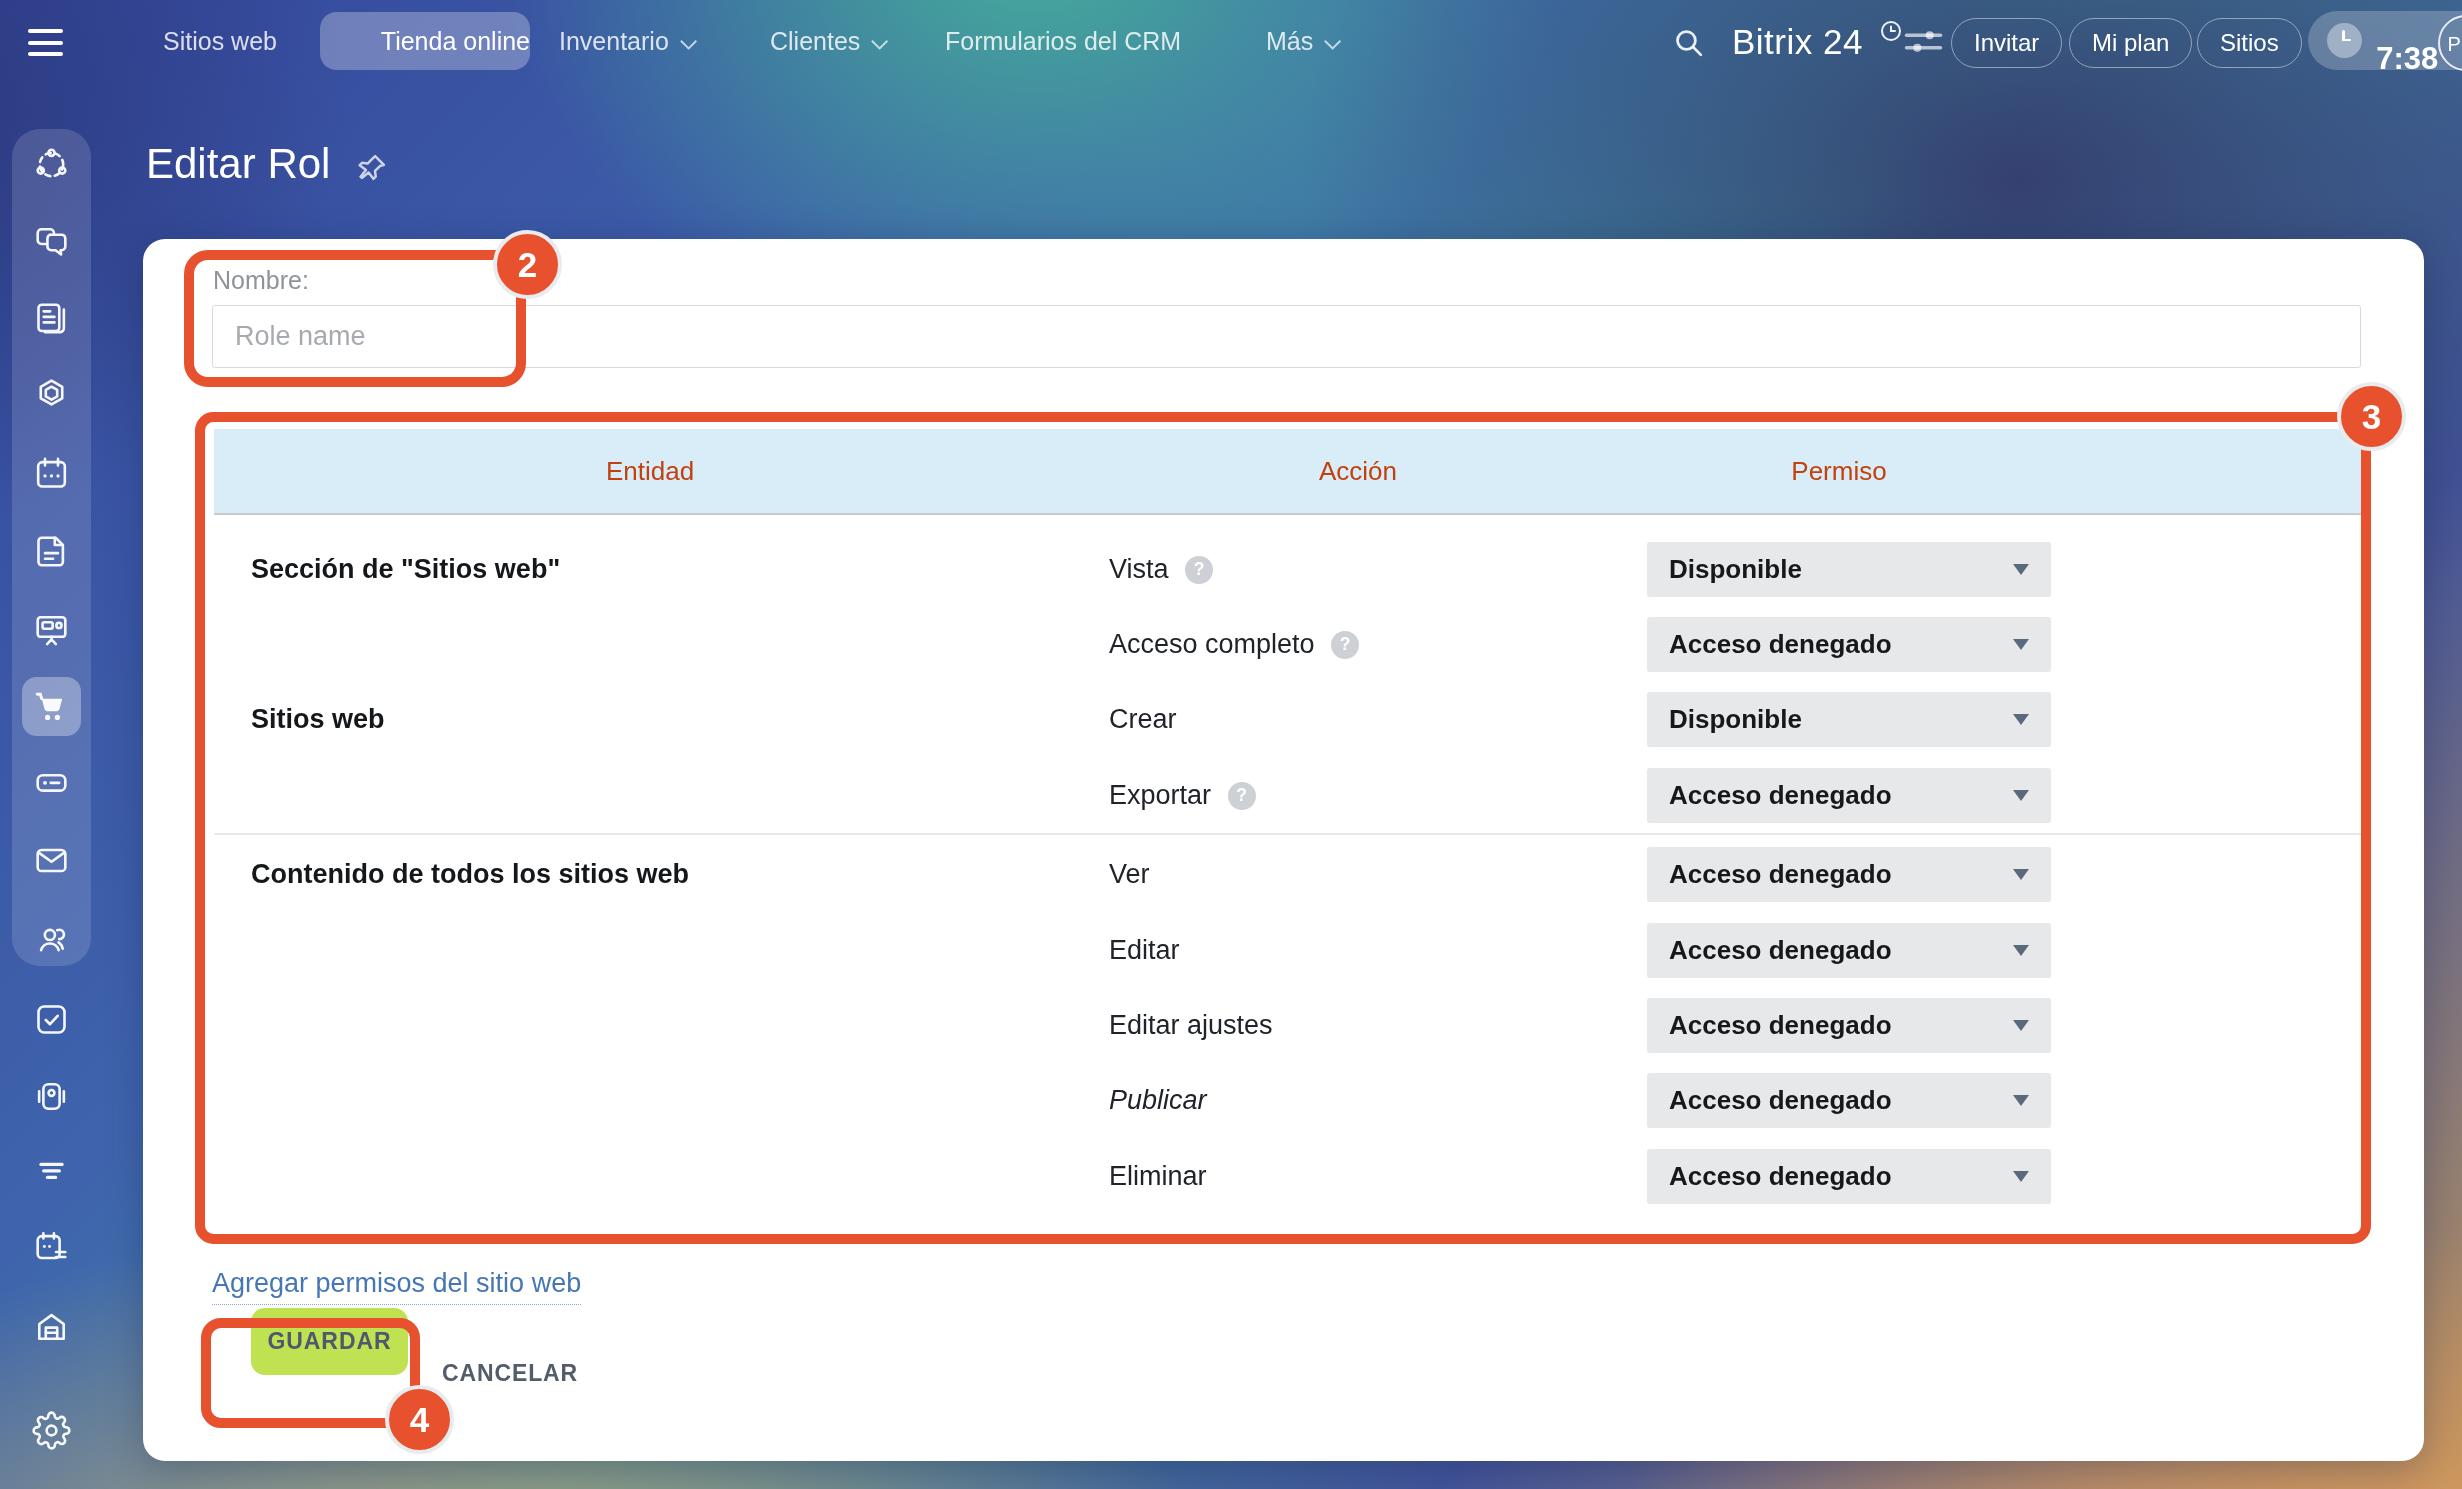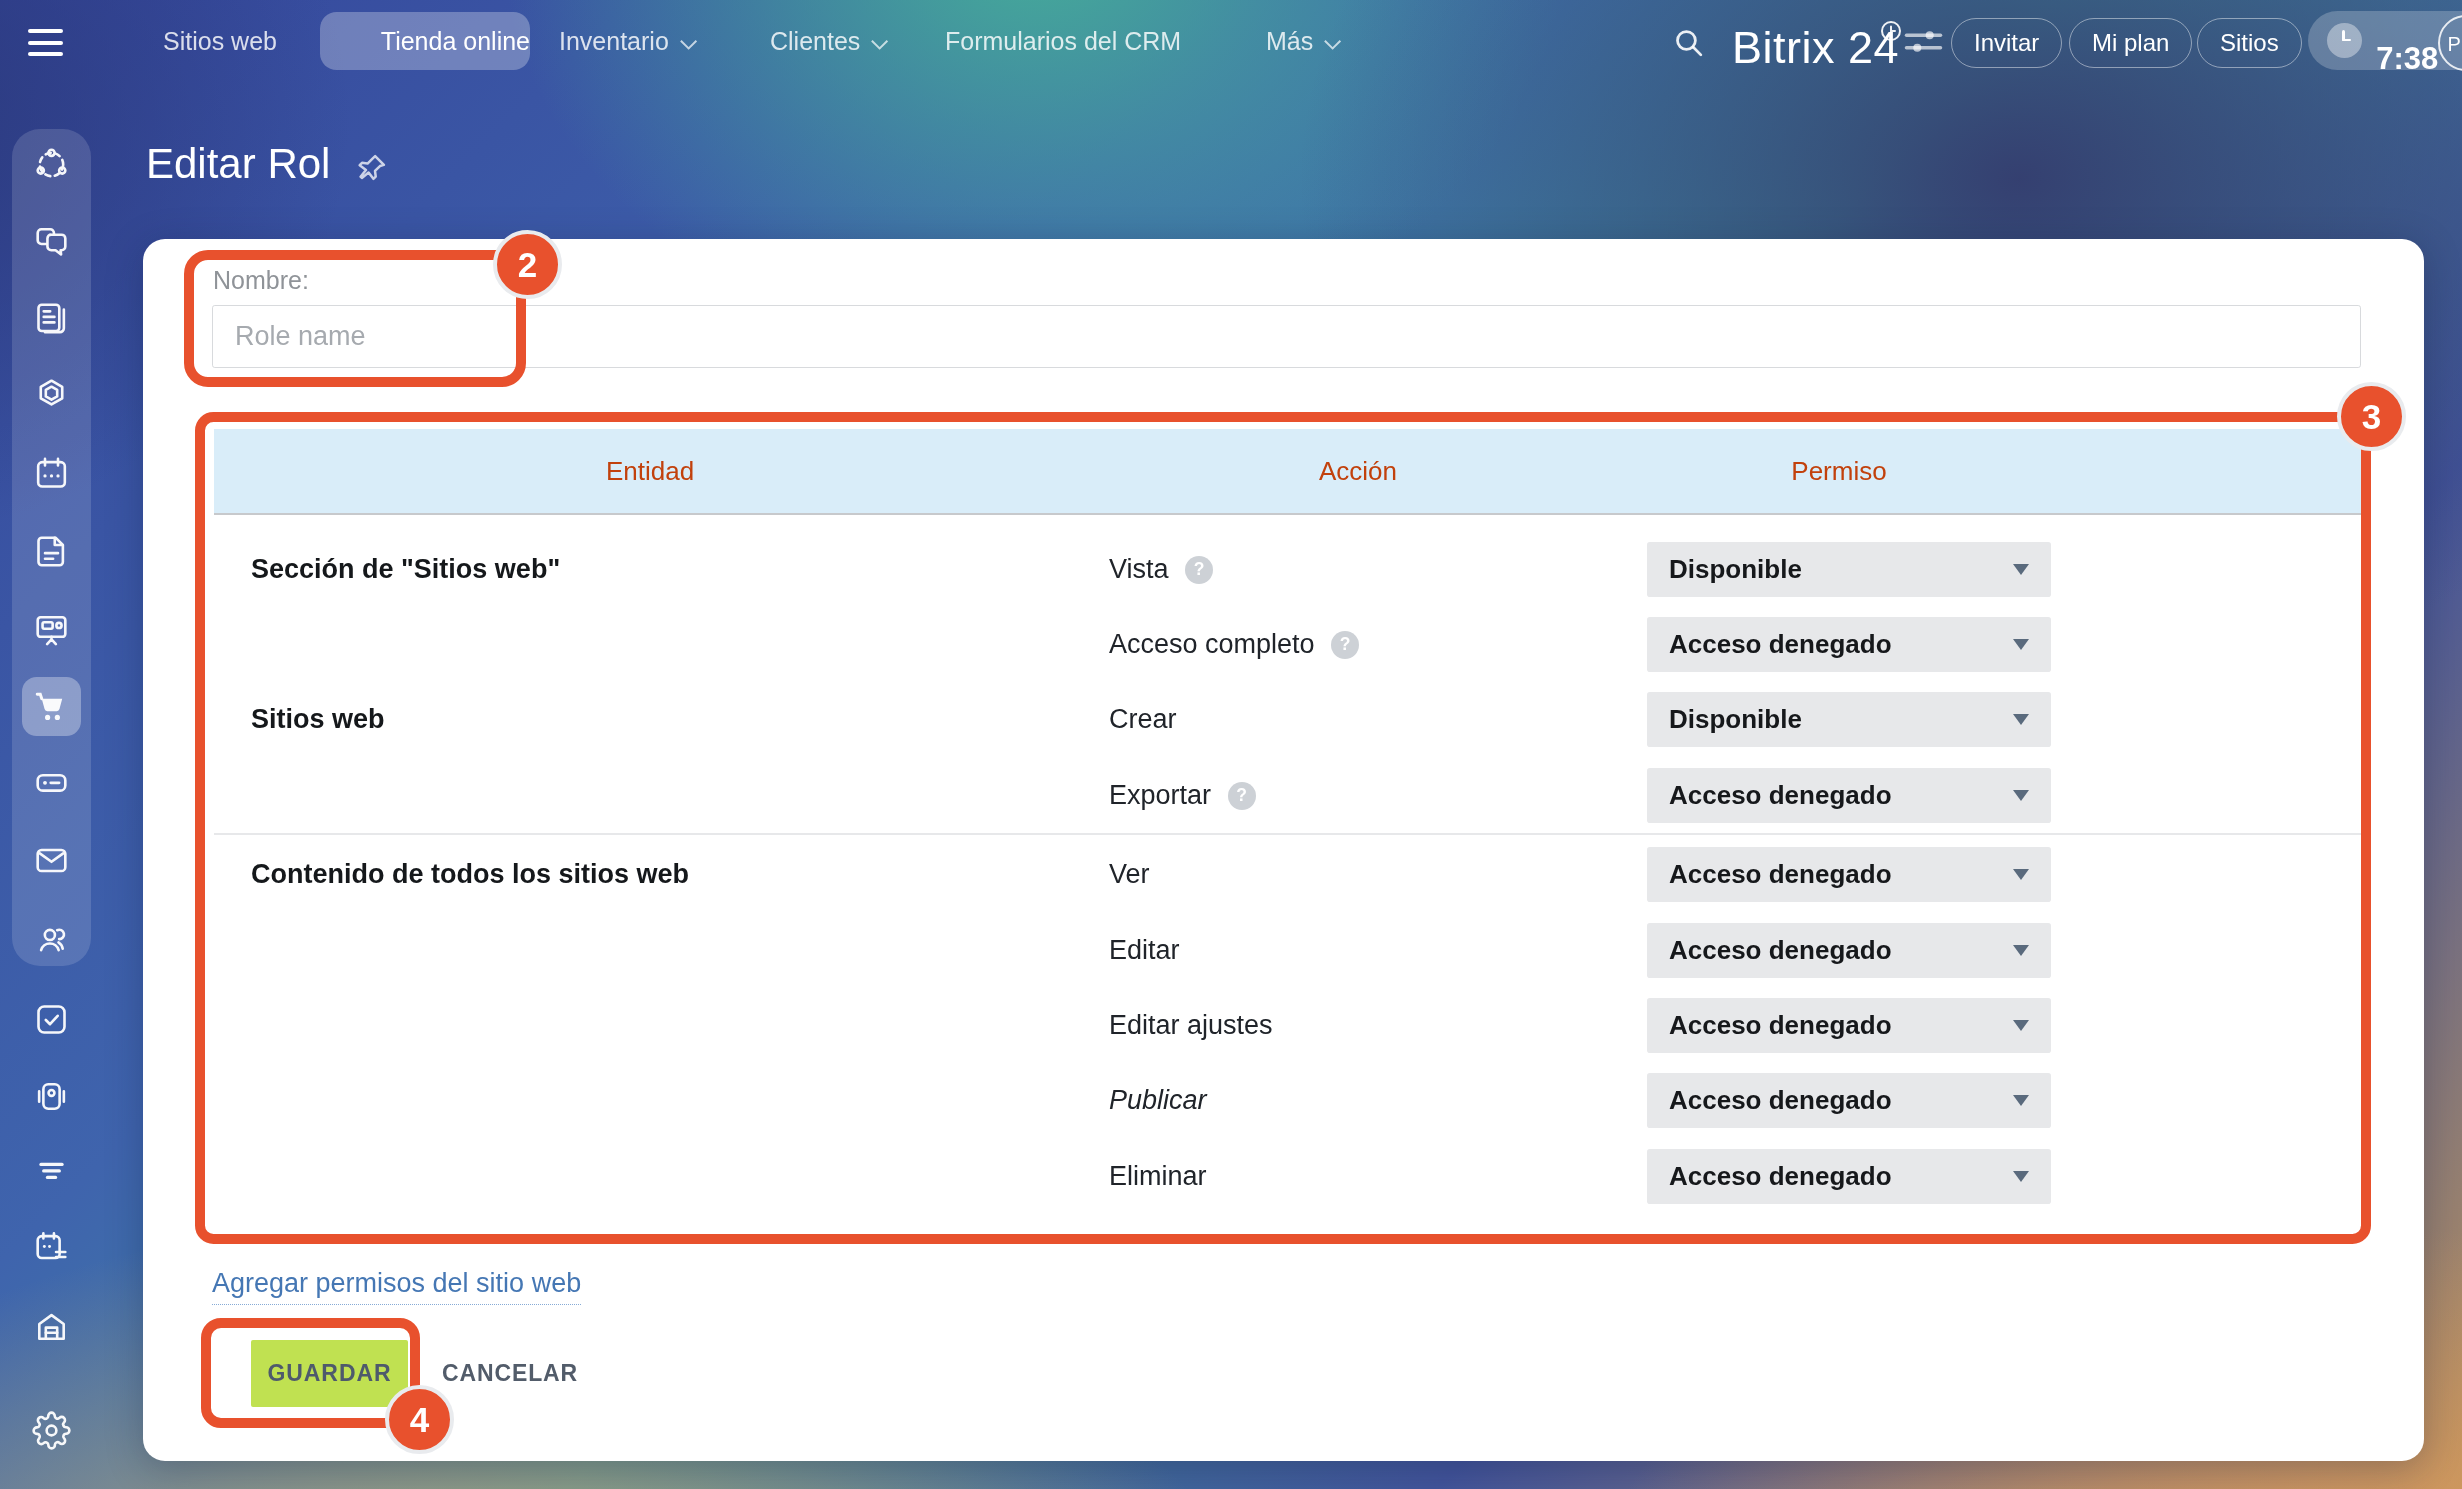--- a/index.html
+++ b/index.html
@@ -17,21 +17,21 @@
   }
   .abs{position:absolute;}
   
   .topnav-label{color:rgba(255,255,255,.82);font-size:25px;line-height:83px;white-space:nowrap;}
   .nav-pill{background:rgba(255,255,255,.28);border-radius:16.6px;height:58px;top:12px;
     display:flex;align-items:center;justify-content:center;}
   .nav-pill .topnav-label{color:#fff;line-height:normal;}
   .caret{display:inline-block;width:10px;height:10px;border-right:2.3px solid rgba(255,255,255,.7);
     border-bottom:2.3px solid rgba(255,255,255,.7);transform:rotate(45deg) translateY(-3.7px);margin-left:11px;}
   .hamburger span{display:block;width:35px;height:4.2px;background:#fff;border-radius:2.8px;margin-bottom:7.4px;}
-  .brand{color:#fff;font-size:45px;font-weight:500;letter-spacing:0.5px;white-space:nowrap;}
+  .brand{color:#fff;font-size:35px;font-weight:500;letter-spacing:0.5px;white-space:nowrap;}
   .hdr-pill{height:48px;border:1.8px solid rgba(255,255,255,.45);border-radius:25px;color:#fff;
     font-size:24px;display:flex;align-items:center;padding:0 22px;top:17.5px;}
   .time-pill{height:59px;border-radius:29.5px;background:rgba(255,255,255,.22);display:flex;align-items:center;
     padding:0 18.5px;top:11px;color:#fff;}
   .clockface{width:35px;height:35px;border-radius:50%;background:rgba(255,255,255,.38);position:relative;margin-right:14.8px;}
   .clockface:before{content:"";position:absolute;left:15.7px;top:7.4px;width:2.8px;height:11px;background:#fff;border-radius:1.8px;}
   .clockface:after{content:"";position:absolute;left:15.7px;top:15.7px;width:9.2px;height:2.8px;background:#fff;border-radius:1.8px;}
   
   .side-strip{left:12px;top:129px;width:79px;height:837px;background:rgba(255,255,255,.14);border-radius:28px;}
   .side-icon{left:32px;width:39px;height:39px;opacity:.95;}
@@ -53,21 +53,21 @@
   .action{left:1109px;font-size:27px;color:#20242a;height:33px;display:flex;align-items:center;}
   .help-badge{width:28px;height:28px;border-radius:50%;background:#cdd1d6;color:#fff;font-size:17.5px;
     font-weight:bold;display:inline-flex;align-items:center;justify-content:center;margin-left:16.6px;}
   .dd{left:1647px;width:404px;height:55px;background:#e7e8ea;border-radius:2.8px;display:flex;
     align-items:center;padding:0 22px;box-sizing:border-box;cursor:pointer;}
   .dd .dd-label{font-size:26px;font-weight:bold;color:#16181b;flex:1;}
   .dd .dd-caret{width:0;height:0;border-left:8.3px solid transparent;border-right:8.3px solid transparent;
     border-top:11px solid #5a6a7d;}
   .add-link{left:212px;top:1268px;font-size:27px;color:#4577b4;border-bottom:1.8px dotted #86abd6;
     padding-bottom:4.6px;cursor:pointer;}
-  .save-btn{left:251px;top:1340px;width:157px;height:67px;background:#c0e151;border:none;border-radius:2px;
+  .save-btn{left:251px;top:1308px;width:157px;height:67px;background:#c0e151;border:none;border-radius:14px;
     font-family:inherit;font-size:23px;font-weight:bold;color:#4e5a6c;letter-spacing:0.9px;cursor:pointer;}
   .cancel-btn{left:449px;top:1340px;width:122px;height:67px;display:flex;align-items:center;justify-content:center;
     font-size:23px;font-weight:bold;color:#525c6a;letter-spacing:0.9px;cursor:pointer;}
   
   .ann{border:10px solid #e8512d;pointer-events:none;z-index:5;}
   .ann-badge{width:61px;height:61px;border-radius:50%;background:#e8512d;border:4.6px solid #e9ebee;
     box-sizing:content-box;color:#fff;font-size:35px;font-weight:bold;display:flex;align-items:center;
     justify-content:center;z-index:6;}
   .avatar-ring{left:2438px;top:14.8px;width:52px;height:52px;border-radius:50%;border:2.8px solid rgba(255,255,255,.85);}
   svg{display:block;}

